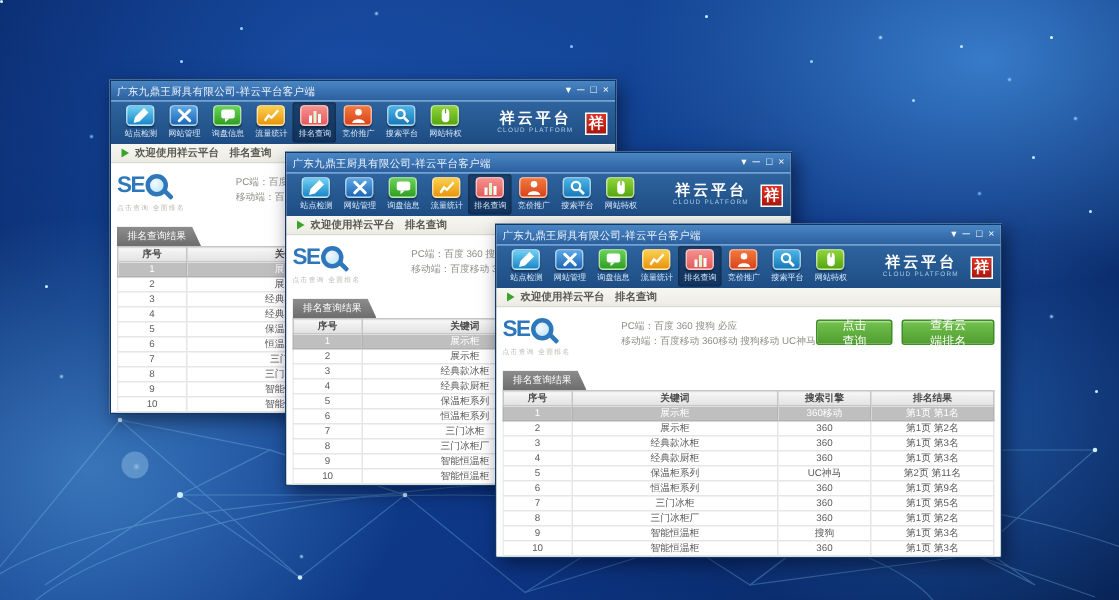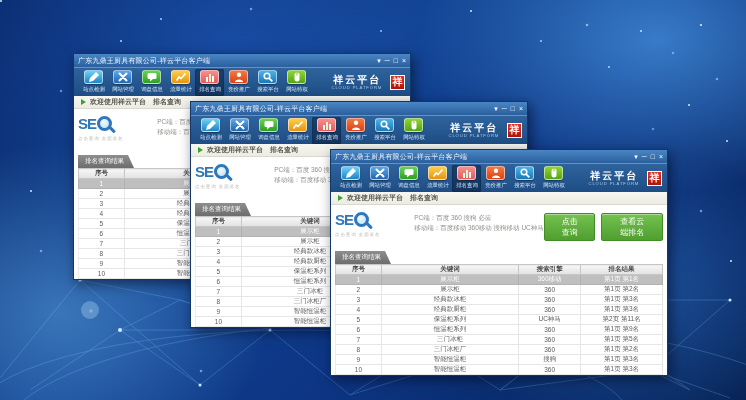--- a/index.html
+++ b/index.html
@@ -31,21 +31,21 @@
 
   
   .win { position:absolute; width:338px; background:#fff;
     border:1px solid #0f3a68; box-shadow:3px 4px 12px rgba(0,5,25,.55); }
   .titlebar { height:13px; display:flex; align-items:center; padding:0 4px;
     background:linear-gradient(180deg,#4a86c4,#2b5f9e); }
   .title { color:#eaf3fc; font-size:7px; letter-spacing:.2px; white-space:nowrap; overflow:hidden; }
   .win-controls { margin-left:auto; display:flex; gap:4px; }
   .win-controls span { color:#fff; font-size:7px; line-height:9px; cursor:default; }
 
-  .toolbar { height:29px; display:flex; align-items:center; padding:0 5px;
+  .toolbar { height:29px; display:flex; padding:0 5px;
     background:linear-gradient(180deg,#2e639d,#1e4d84); border-top:1px solid #5e94cc; }
   .tb-item { width:29px; height:27px; display:flex; flex-direction:column; align-items:center;
     justify-content:center; gap:1px; border-radius:2px; }
   .tb-item.active { background:rgba(5,22,48,.45); box-shadow:inset 0 0 2px rgba(0,0,0,.5); }
   .tb-ic { width:19px; height:14px; border-radius:3px; border:1px solid rgba(255,255,255,.55);
     display:flex; align-items:center; justify-content:center; box-shadow:0 1px 1px rgba(0,0,0,.35); }
   .tb-label { font-size:6px; color:#d6e6f6; transform:scale(.9); white-space:nowrap; }
   .brand { margin-left:auto; display:flex; align-items:center; gap:3px; }
   .brand-txt { text-align:center; }
   .brand-name { color:#fff; font-size:10px; font-weight:bold; letter-spacing:2px;
@@ -68,21 +68,21 @@
   .seo-se { font-size:15px; font-weight:bold; color:#2e77bb; letter-spacing:-1px; line-height:19px; }
   .seo-glass { width:15px; height:15px; border:3px solid #2e77bb; border-radius:50%;
     background:radial-gradient(circle at 35% 35%, #f2faff, #b9e0f7); position:relative; margin-left:1px; }
   .seo-glass::after { content:""; position:absolute; width:8px; height:3px; background:#2e77bb;
     right:-7px; bottom:-3px; transform:rotate(45deg); border-radius:1px; }
   .seo-tagline { font-size:5px; color:#b8b8b0; margin-top:2px; transform:scale(.9);
     transform-origin:left; white-space:nowrap; letter-spacing:1px; }
   .engines { margin-left:6px; margin-top:3px; }
   .engines div { font-size:6.5px; color:#8f8f89; line-height:10px; white-space:nowrap; }
   .btns { margin-left:auto; display:flex; gap:6px; padding-top:3px; }
-  .g-btn { height:28px; padding:0 15px; font-size:8px; color:#fff; border-radius:2px;
+  .g-btn { height:17px; padding:0 15px; font-size:8px; color:#fff; border-radius:2px;
     background:linear-gradient(180deg,#74c350,#4f9e2f); border:1px solid #418c26;
     box-shadow:inset 0 1px 0 rgba(255,255,255,.4); display:flex; align-items:center; cursor:pointer;
     font-family:"Liberation Sans","DejaVu Sans",sans-serif; }
 
   .tab-row { margin-top:4px; }
   .tab { display:inline-block; background:linear-gradient(180deg,#8d8d8d,#6d6d6d); color:#fff;
     font-size:6.5px; padding:2px 10px 2px 7px; clip-path:polygon(0 0, calc(100% - 6px) 0, 100% 100%, 0 100%); }
 
   table.rank { width:100%; border-collapse:collapse; table-layout:fixed; }
   table.rank th { background:linear-gradient(180deg,#f7f7f7,#e1e1e1); border:1px solid #c6c6c6;

